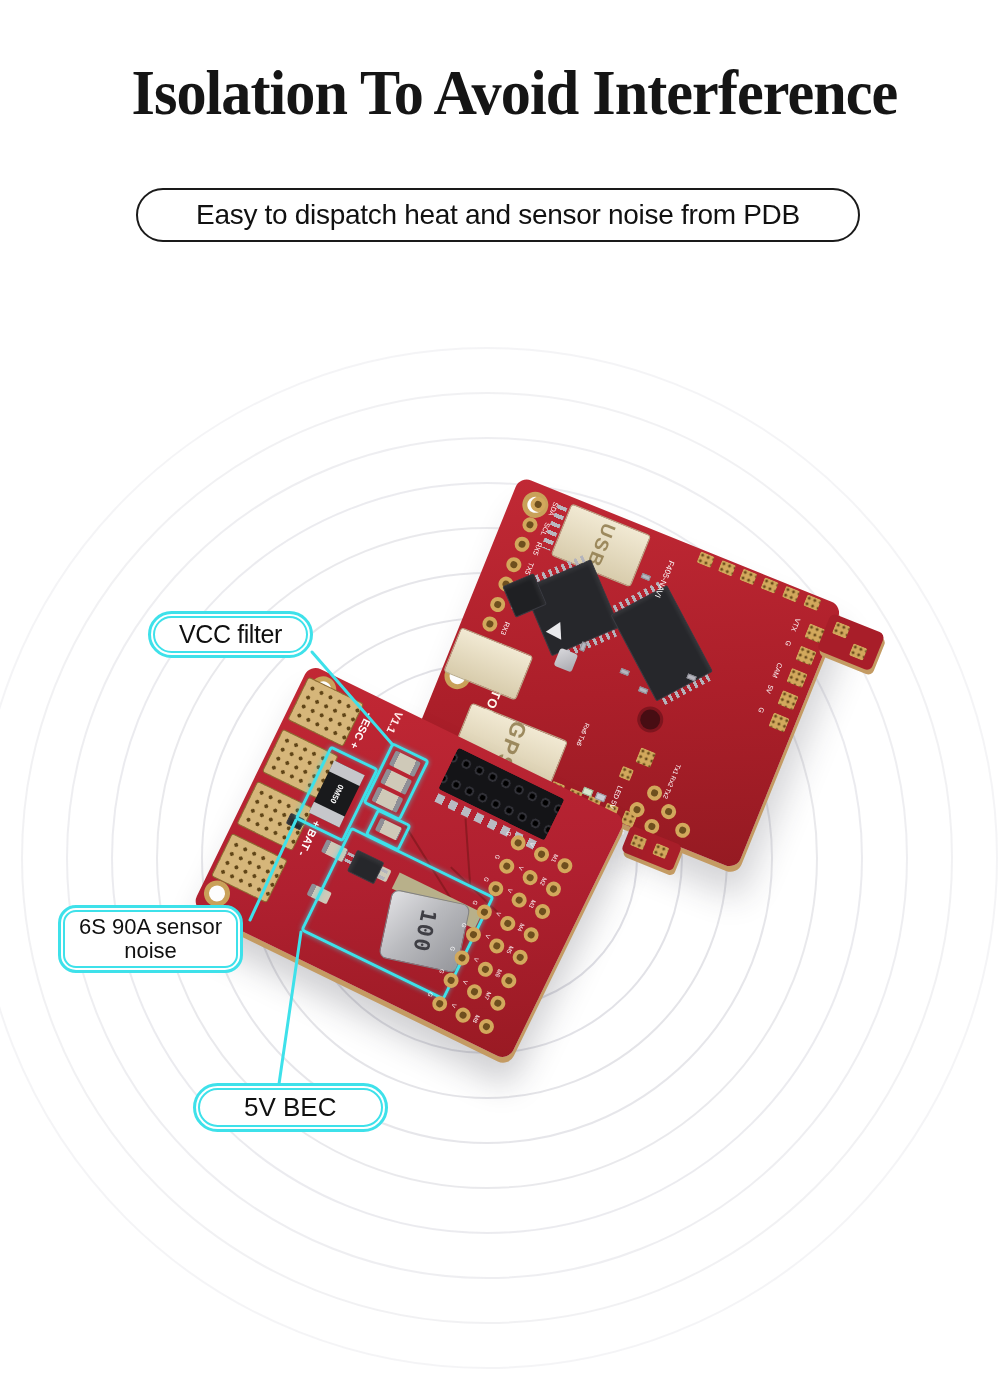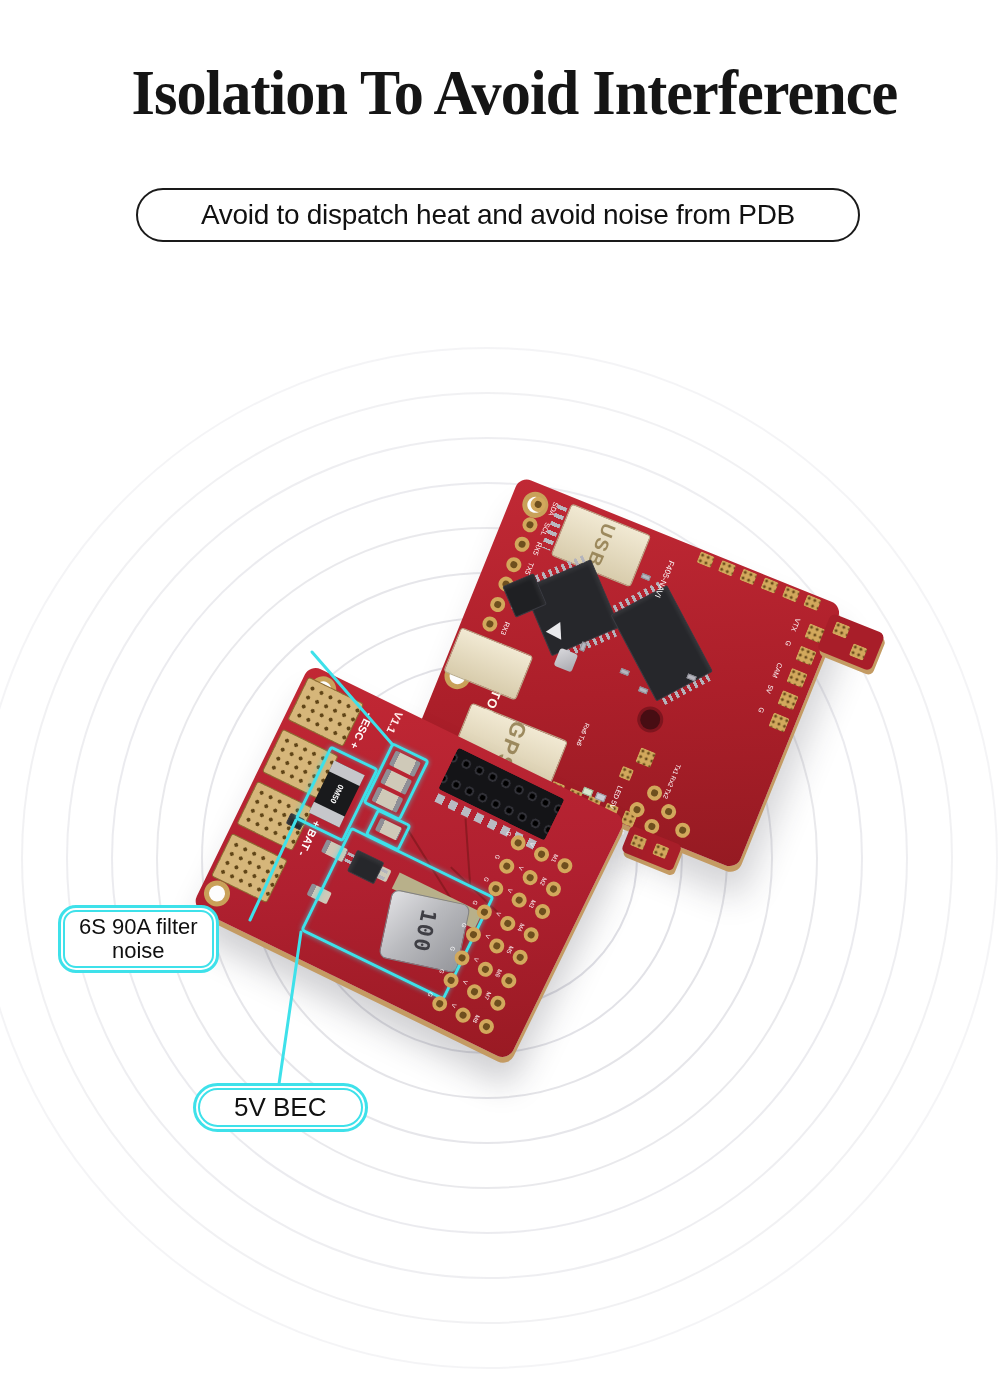--- a/index.html
+++ b/index.html
@@ -94,21 +94,21 @@
       <circle cx="487" cy="858" r="330" stroke-opacity="0.64"></circle>
       <circle cx="487" cy="858" r="375" stroke-opacity="0.56"></circle>
       <circle cx="487" cy="858" r="420" stroke-opacity="0.48"></circle>
       <circle cx="487" cy="858" r="465" stroke-opacity="0.40"></circle>
       <circle cx="487" cy="858" r="510" stroke-opacity="0.30"></circle>
     </g>
   </svg>
 
   <div class="title"><span>Isolation To Avoid Interference</span></div>
   <div class="subtitle-pill">
-    <span>Avoid to dispatch heat and avoid noise from PDB</span>
+    <span>Easy to dispatch heat and sensor noise from PDB</span>
   </div>
 
   <div class="board fc">
     <div class="hole" style="left:12px;top:8px;"></div>
     <div class="hole" style="left:4px;top:196px;"></div>
 
     <div id="fc-pins">
         <div class="th" style="left:20px;top:12px;"></div>
         <div class="silk v" style="left:40px;top:11px;font-size:7px;font-weight:400;">SDA</div>
         <div class="th" style="left:20px;top:33.5px;"></div>
@@ -309,25 +309,30 @@
         <div class="silk v" style="left:302px;top:241.5px;font-size:6px;font-weight:400;">M8</div>
       </div>
   </div>
 
   <svg class="lines" width="1000" height="1400">
     <line x1="312" y1="652" x2="392" y2="744" stroke="#3ee1ea" stroke-width="3" stroke-linecap="round"></line>
     <line x1="250" y1="920" x2="296" y2="820" stroke="#3ee1ea" stroke-width="3" stroke-linecap="round"></line>
     <line x1="279" y1="1084" x2="301" y2="932" stroke="#3ee1ea" stroke-width="3" stroke-linecap="round"></line>
   </svg>
 
+  <div class="callout pill" style="left:148px;top:611px;">
+    <div class="inner lbl-big" style="padding:2px 24px;">
+      <span>VCC filter</span>
+    </div>
+  </div>
   <div class="callout rrect" style="left:58px;top:905px;">
     <div class="inner" style="padding:3px 14px;font-size:22px;line-height:1.1;">
-      <span>6S 90A filter</span>
+      <span>6S 90A sensor</span>
       <span>noise</span>
     </div>
   </div>
   <div class="callout pill" style="left:193px;top:1083px;">
-    <div class="inner" style="padding:2px 34px;font-size:26px;">
+    <div class="inner" style="padding:2px 44px;font-size:26px;">
       <span>5V BEC</span>
     </div>
   </div>
 
 </div>
 
 </body></html>

